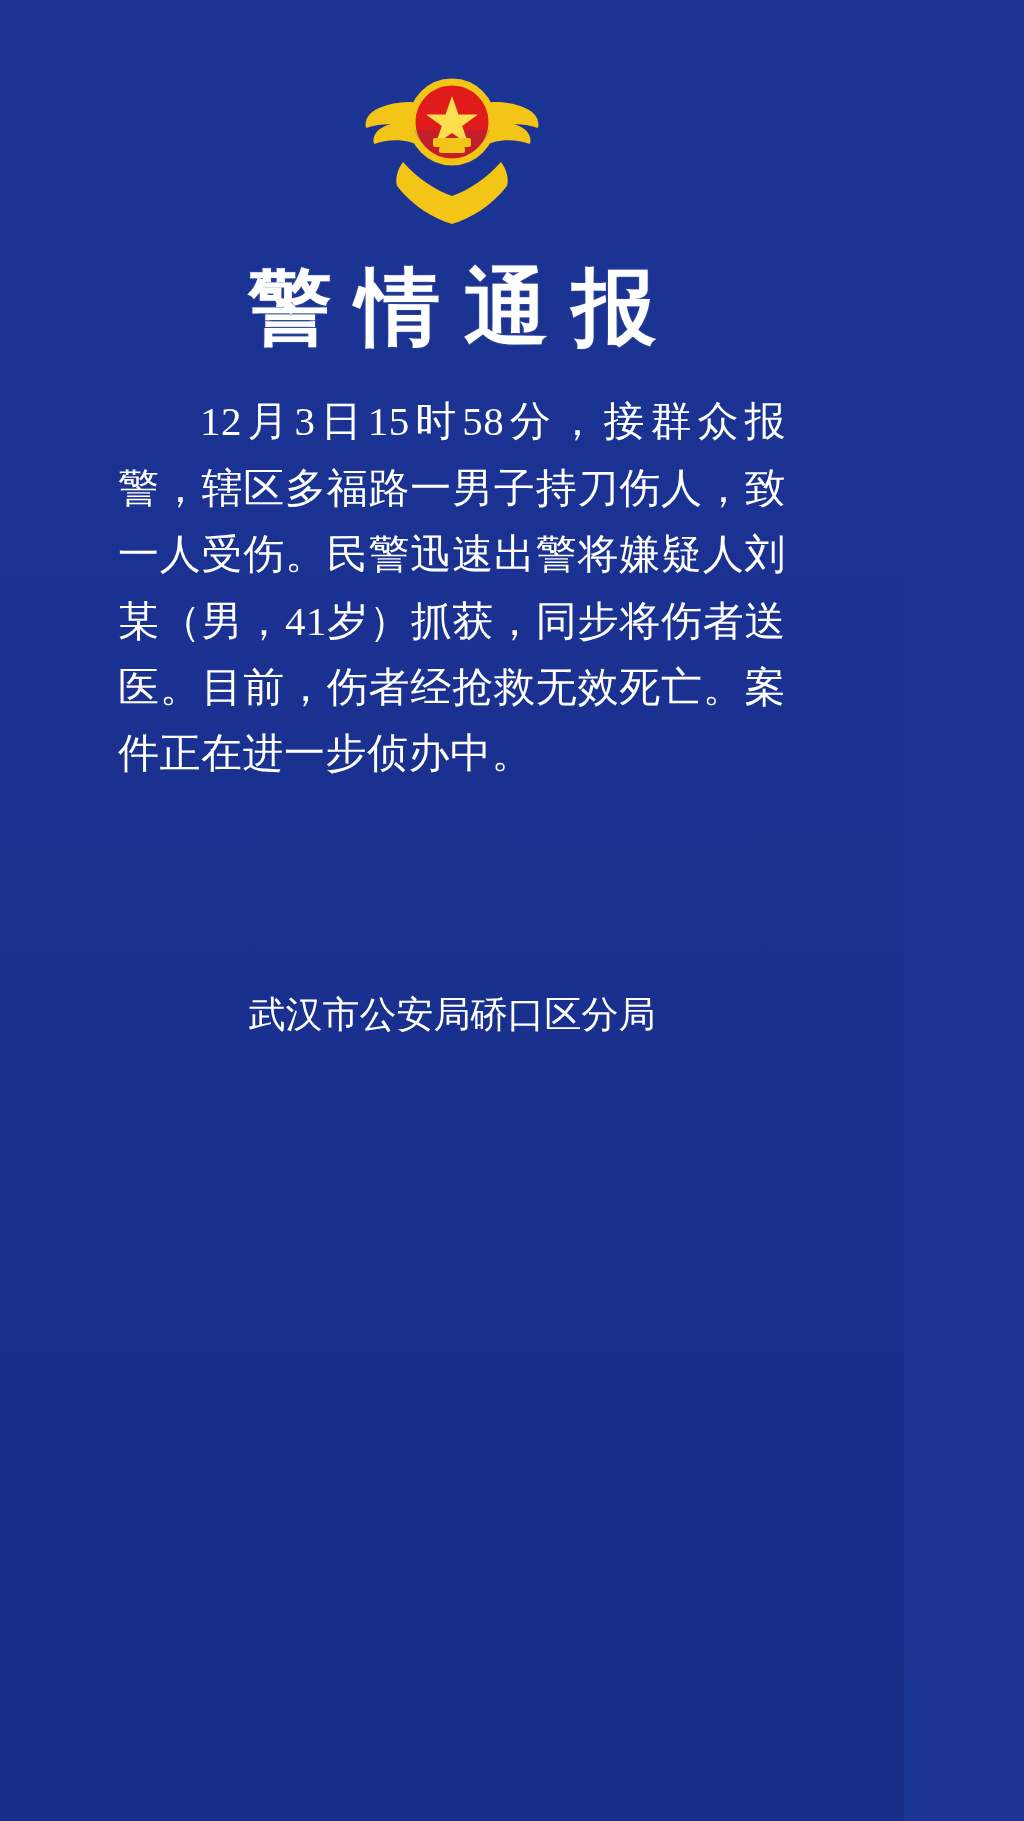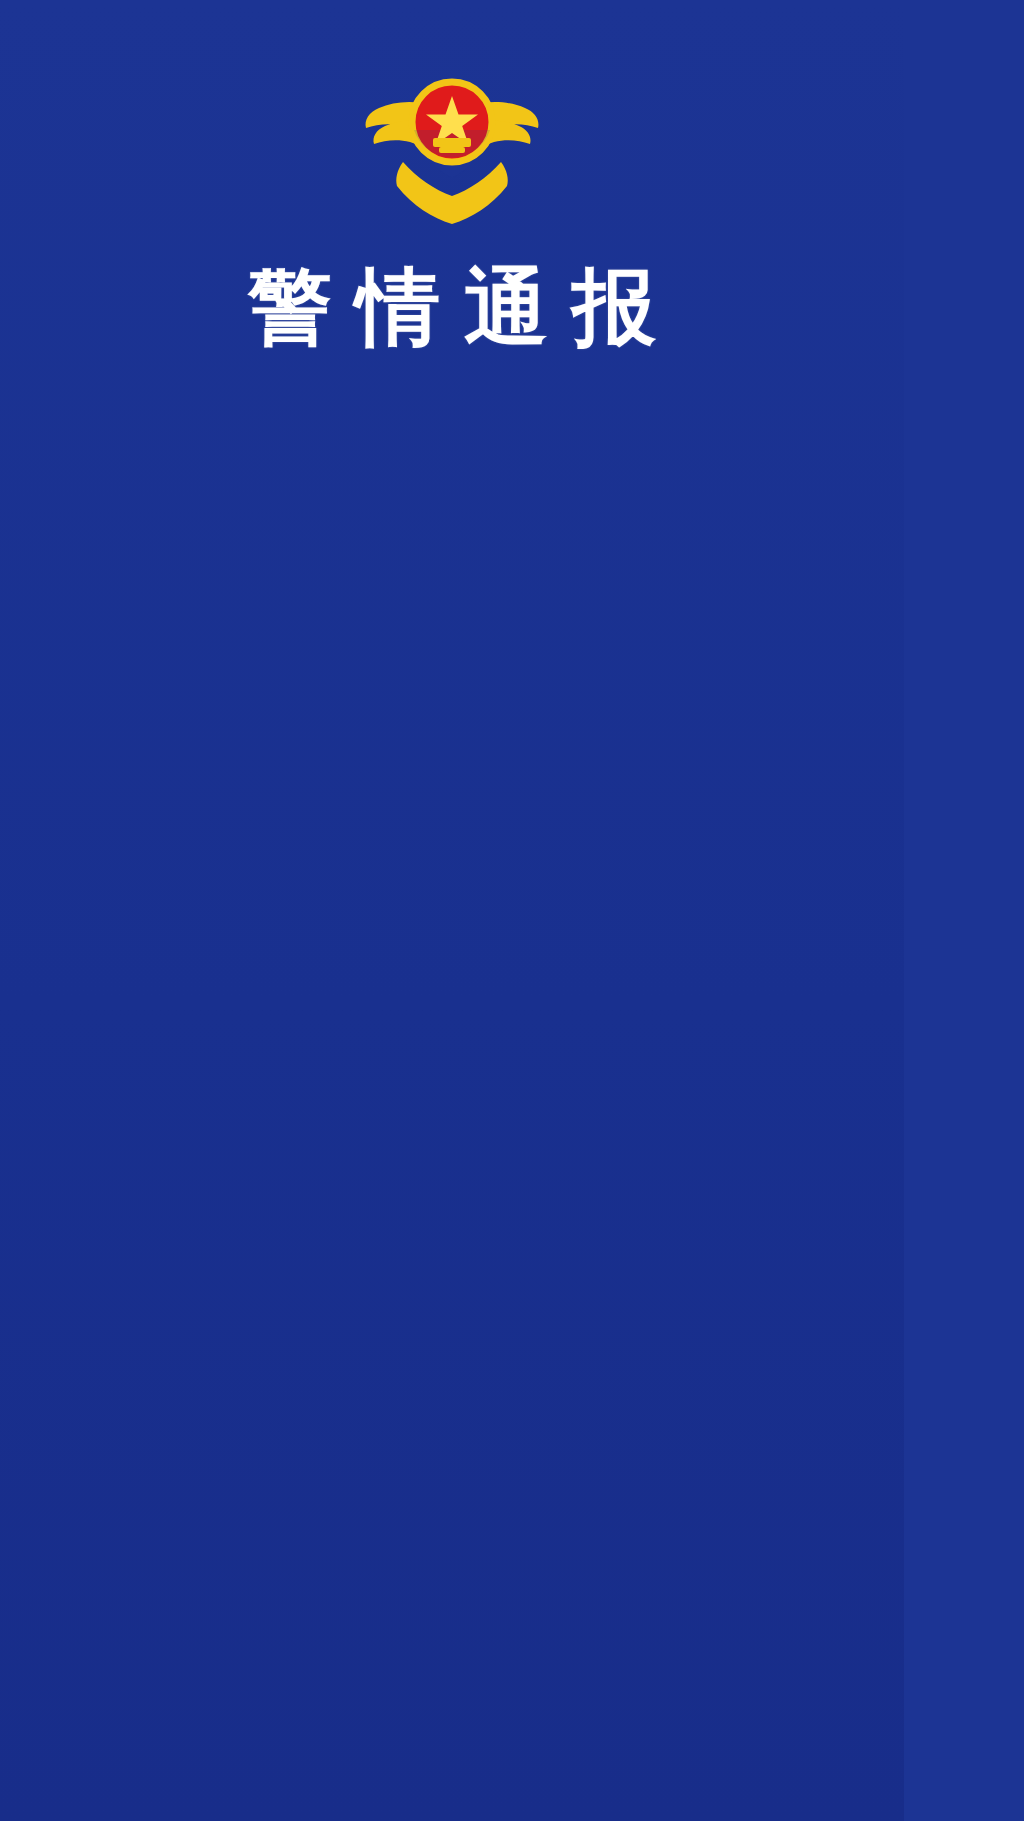--- a/index.html
+++ b/index.html
@@ -112,18 +112,20 @@
         <path d="M95 30 L101.5 48.5 L121 48.5 L105.2 60 L111.5 78.5 L95 67 L78.5 78.5 L84.8 60 L69 48.5 L88.5 48.5 Z" fill="#ffdf4d"></path>
 
         <rect x="76" y="72" width="38" height="9" rx="2" fill="#f2c517"></rect>
         <rect x="82" y="81" width="26" height="6" rx="2" fill="#f2c517"></rect>
       </svg>
     </div>
   </div>
 
   <div class="title">警情通报</div>
 
+  <div class="body-text"><span class="indent"></span><span>12月3日15时58分，接群众报警，辖区多福路一男子持刀伤人，致一人受伤。民警迅速出警将嫌疑人刘某（男，41岁）抓获，同步将伤者送医。目前，伤者经抢救无效死亡。案件正在进一步侦办中。</span></div>
 
   <div class="signature">
+    <div>武汉市公安局硚口区分局</div>
   </div>
 
   <div class="filler"></div>
 </div>
 
 </body></html>

